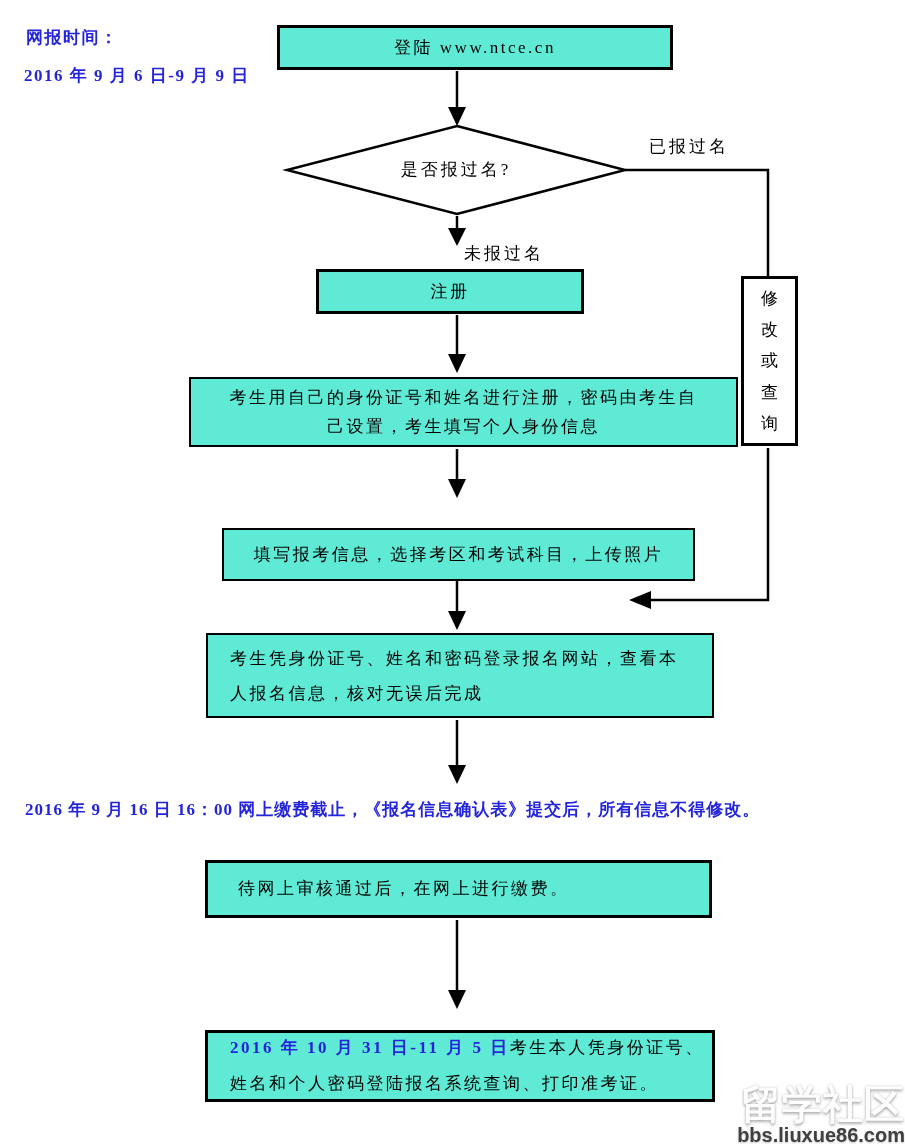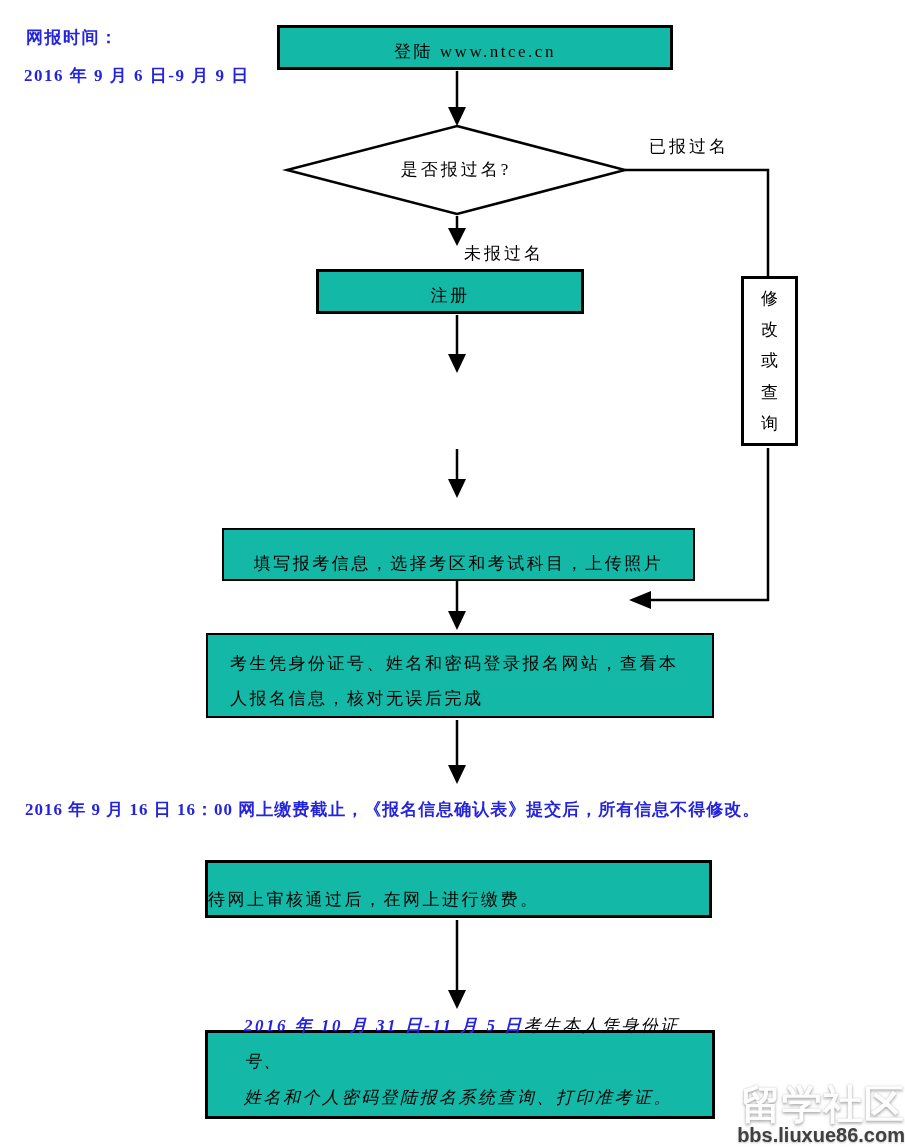--- a/index.html
+++ b/index.html
@@ -2,22 +2,22 @@
 <html style="--accent: #2424dd;"><head>
 <meta charset="utf-8">
 <style>
   html,body{margin:0;padding:0;background:#ffffff;}
   .canvas{
     position:relative;width:905px;height:1148px;background:#fff;
     font-family:"Liberation Serif","DejaVu Serif",serif;color:#000;overflow:hidden;
   }
   .connectors{position:absolute;left:0;top:0;width:905px;height:1148px;z-index:0;}
   .box{
-    position:absolute;background:#14b8a6;border:3px solid #000;box-sizing:border-box;
-    display:flex;flex-direction:column;align-items:center;justify-content:flex-end;
+    position:absolute;background:#5eead4;border:3px solid #000;box-sizing:border-box;
+    display:flex;flex-direction:column;align-items:center;justify-content:center;
     font-size:17px;letter-spacing:2.5px;line-height:30px;z-index:2;text-align:center;
   }
   .box.thin{border-width:2px;}
   .box.left-align{align-items:flex-start;text-align:left;}
   .blue{color:var(--accent,#2424dd);font-weight:bold;}
   .note{position:absolute;font-size:17px;font-weight:bold;letter-spacing:1.5px;
         color:var(--accent,#2424dd);white-space:nowrap;z-index:2;}
   .flow-label{position:absolute;font-size:17px;letter-spacing:3px;z-index:2;background:#fff;}
   .decision-label{
     position:absolute;left:336px;top:158px;width:240px;text-align:center;
@@ -80,45 +80,49 @@
 
   <div class="decision-label">是否报过名?</div>
 
   <div class="flow-label" style="left:637px;top:135px;margin-left:12px;">已报过名</div>
   <div class="flow-label" style="left:464px;top:242px;">未报过名</div>
 
   <div class="box" style="left:316px;top:269px;width:268px;height:45px;">
     <span>注册</span>
   </div>
 
+  <div class="box thin" style="left:189px;top:377px;width:549px;height:70px;line-height:29px;">
+    <div>考生用自己的身份证号和姓名进行注册，密码由考生自</div>
+    <div>己设置，考生填写个人身份信息</div>
+  </div>
 
   <div class="box thin" style="left:222px;top:528px;width:473px;height:53px;">
     <span>填写报考信息，选择考区和考试科目，上传照片</span>
   </div>
 
   <div class="box thin left-align" style="left:206px;top:633px;width:508px;height:85px;line-height:35px;padding-left:22px;">
     <div>考生凭身份证号、姓名和密码登录报名网站，查看本</div>
     <div>人报名信息，核对无误后完成</div>
   </div>
 
   <div class="vbox">
     <span>修</span>
     <span>改</span>
     <span>或</span>
     <span>查</span>
     <span>询</span>
   </div>
 
   <div class="note" style="left:25px;top:798px;letter-spacing:1px;">2016 年 9 月 16 日 16：00 网上缴费截止，《报名信息确认表》提交后，所有信息不得修改。</div>
 
-  <div class="box left-align" style="left:205px;top:860px;width:507px;height:58px;padding-left:0;">
+  <div class="box left-align" style="left:205px;top:860px;width:507px;height:58px;padding-left:30px;">
     <span>待网上审核通过后，在网上进行缴费。</span>
   </div>
 
-  <div class="box left-align" style="left:205px;top:1030px;width:510px;height:89px;line-height:36px;padding-left:36px;font-style:italic;">
+  <div class="box left-align" style="left:205px;top:1030px;width:510px;height:72px;line-height:36px;padding-left:22px;">
     <div>
       <span class="blue">2016 年 10 月 31 日-11 月 5 日</span><span>考生本人凭身份证号、</span>
     </div>
     <div>姓名和个人密码登陆报名系统查询、打印准考证。</div>
   </div>
 
   <div class="watermark">
     <div class="wm-title">留学社区</div>
     <div class="wm-url">bbs.liuxue86.com</div>
   </div>

